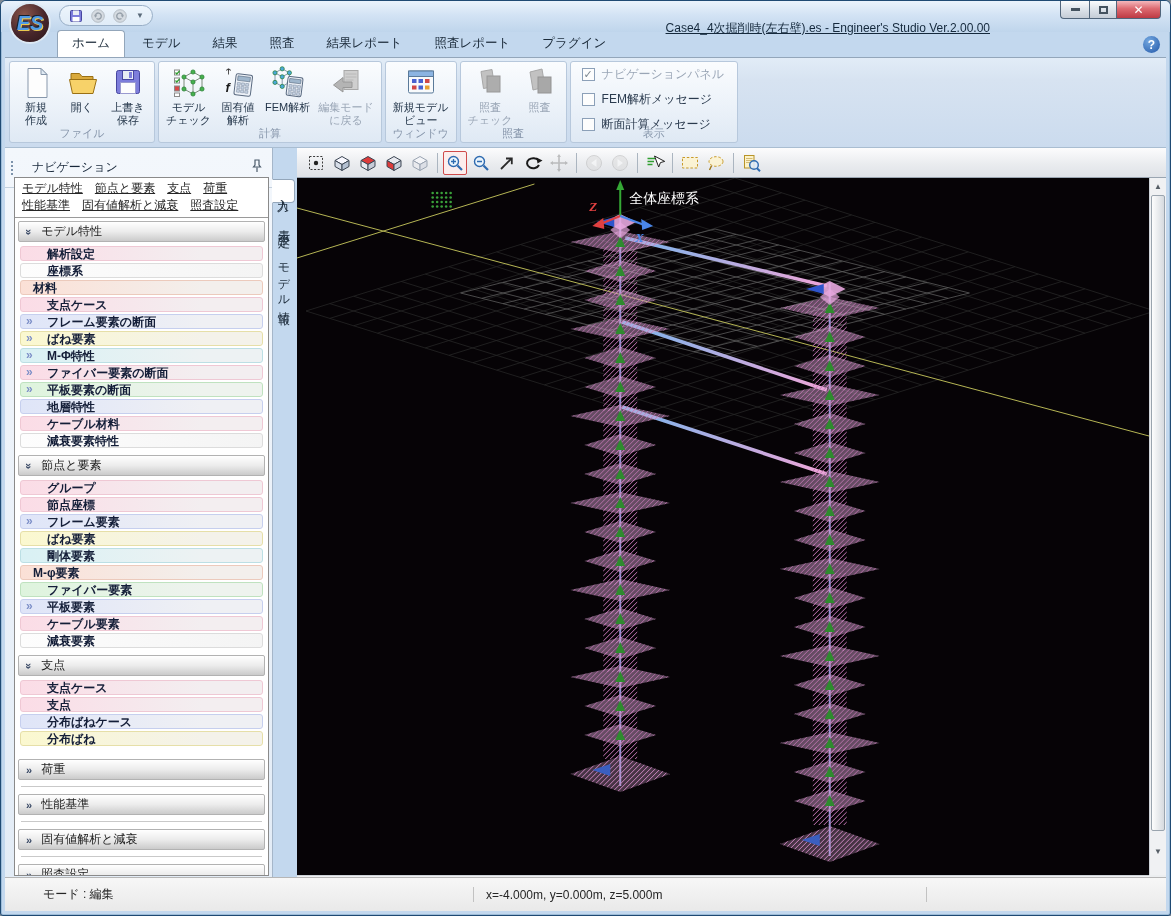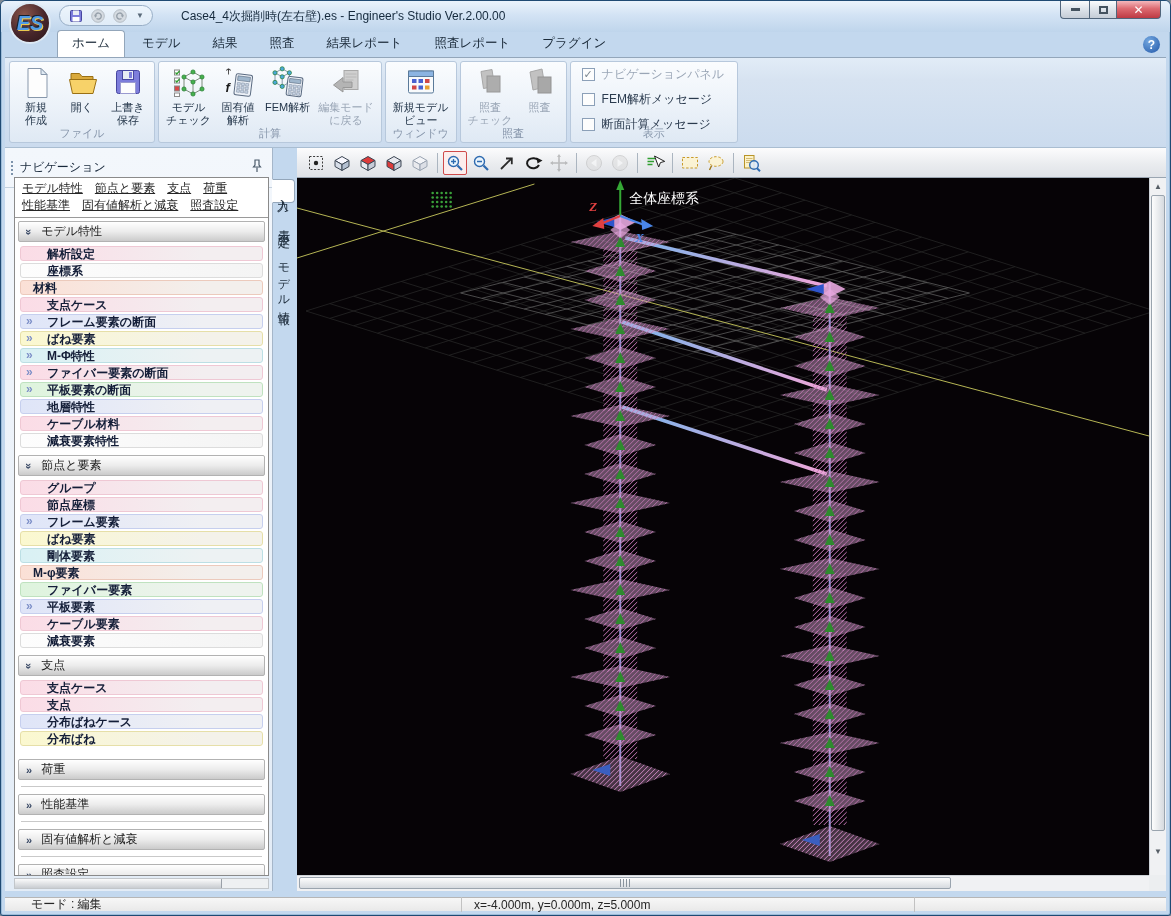--- a/index.html
+++ b/index.html
@@ -14,22 +14,22 @@
   .app-logo { position:absolute; left:8px; top:1px; width:42px; height:42px; border-radius:50%;
     background:radial-gradient(circle at 35% 28%, #8a564a, #47262b 55%, #2a1418);
     border:2px solid #dde9f4; z-index:30; display:grid; place-items:center;
     color:#4f9ae6; font-weight:bold; font-style:italic; font-size:20px;
     text-shadow:1px 1px 0 #e8c84e, -1px -1px 0 #123; }
   .qa-pill { position:absolute; left:58px; top:4px; height:21px; display:flex; align-items:center;
     gap:3px; padding:0 8px 0 6px; background:rgba(250,253,255,.5);
     border:1px solid #98aec6; border-radius:11px; }
   .qa-btn { width:19px; height:17px; display:grid; place-items:center; border-radius:3px; }
   .qa-caret { margin-left:4px; font-size:8px; color:#5a6a7a; }
-  .title-text { position:absolute; left:180px; right:180px; top:7px; text-align:left;
-    font-size:12px; color:#15293c; white-space:nowrap; overflow:hidden; }
+  .title-text { position:absolute; left:180px; right:180px; top:19px; text-align:right;
+    font-size:12px; color:#15293c; white-space:nowrap; overflow:hidden;text-decoration:underline; }
   .win-buttons { position:absolute; right:9px; top:0; display:flex; }
   .win-btn { height:18px; border:1px solid #51657b; border-top:none; display:grid; place-items:center;
     background:linear-gradient(#fbfcfd,#dfe5ec 45%,#c5ccd6); color:#3c4a58; font-size:10px; }
   .win-btn.min { width:29px; border-radius:0 0 0 4px; border-right:none; }
   .win-btn.max { width:27px; border-right:none; }
   .win-btn.close { width:45px; border-radius:0 0 4px 0;
     background:linear-gradient(#f4b8bc,#dd6a71 45%,#bd3a44); color:#fff; font-weight:bold; font-size:12px; }
   .minglyph { width:9px; height:3px; background:#44525f; }
   .maxglyph { width:9px; height:8px; border:2px solid #44525f; }
 
@@ -61,21 +61,21 @@
   .rbtn.disabled { color:#9aa6b6; }
   .rcheckboxes { display:flex; flex-direction:column; justify-content:center; gap:8px; padding:2px 10px 0 8px; }
   .rcheck { display:flex; align-items:center; gap:7px; font-size:12px; color:#2a3a4e; }
   .rcheck .box { width:13px; height:13px; background:#fdfdfd; border:1px solid #8ca0b8;
     display:grid; place-items:center; font-size:11px; line-height:1; color:#7a868f; }
   .rcheck.disabled { color:#9aa6b6; }
 
   
   .navpanel { position:absolute; left:4px; top:147px; width:268px; height:743px;
     background:linear-gradient(#f3f7fc,#e3ecf6); border-right:1px solid #a5b6c9; }
-  .nav-header { height:40px; display:flex; align-items:center; gap:7px; padding-left:6px;
+  .nav-header { height:40px; display:flex; align-items:center; gap:19px; padding-left:6px;
     font-size:12px; color:#17273a; border-bottom:1px solid #c4d1de; }
   .grip { width:2px; height:14px; border-left:2px dotted #7d93ab; }
   .pin { margin-left:auto; margin-right:9px; }
   .nav-body { position:absolute; top:29px; left:9px; right:3px; bottom:15px; background:#fff;
     border:1px solid #8a8a8a; overflow:hidden; font-size:12px; }
   .quick-links { padding:2px 4px 3px 7px; border-bottom:1px solid #9a9a9a; line-height:17px; }
   .quick-links a { color:#262626; margin-right:12px; text-decoration:underline; white-space:nowrap; }
   .nav-scroll { padding:2px 1px 0; }
   .sec-header { height:21px; margin:1px 2px; display:flex; align-items:center; gap:9px; padding-left:7px;
     background:linear-gradient(#ffffff,#ececec 50%,#cbcbcb); border:1px solid #b2b2b2; border-radius:2px;
@@ -125,23 +125,23 @@
   .vp-hscroll { position:absolute; left:0; right:17px; bottom:0; height:16px;
     background:#f0f1f3; border-top:1px solid #ced3d8; }
   .hthumb { position:absolute; left:2px; top:1px; height:12px; width:652px;
     background:linear-gradient(#fdfdfd,#d6dadf); border:1px solid #9aa4ae; border-radius:2px;
     display:grid; place-items:center; }
   .hgrip { width:11px; height:8px;
     background:repeating-linear-gradient(90deg,#8a949e 0 1px,transparent 1px 3px); }
   .vp-corner { position:absolute; right:0; bottom:0; width:17px; height:16px; background:#eceef0; }
 
   
-  .statusbar { position:absolute; left:4px; right:4px; bottom:4px; height:14px;
+  .statusbar { position:absolute; left:4px; right:4px; bottom:4px; height:34px;
     background:linear-gradient(#f7f7f7,#e9e9e9); border-top:1px solid #b6b6b6;
-    display:flex; align-items:center; font-size:12px; color:#262626; }
+    display:flex; align-items:center; font-size:12px; color:#262626;padding-left:12px; }
   .sb-sec1 { width:456px; padding-left:26px; }
   .sb-sec2 { width:452px; padding-left:12px; }
   .sb-sep { width:1px; height:15px; background:#c2c2c2; }
 </style>
 </head>
 <body>
 
 <div class="window">
 
   <div class="titlebar">

